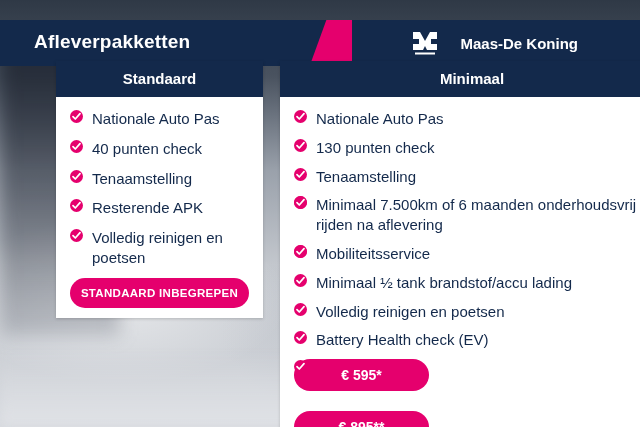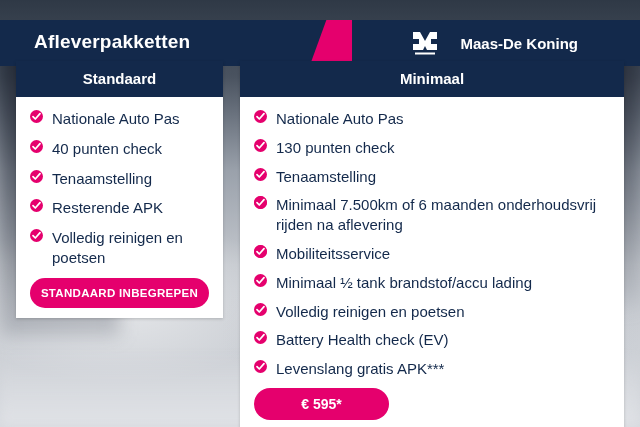--- a/index.html
+++ b/index.html
@@ -118,20 +118,21 @@
     font-size: 15px;
     font-weight: bold;
     white-space: nowrap;
   }
 
   
   .card {
     position: absolute;
     background: #ffffff;
     box-shadow: 0 1px 3px rgba(0,0,0,0.18);
+    margin-left: 40px;
   }
   .card-header {
     background: #13294b;
     color: #ffffff;
     text-align: center;
     font-weight: bold;
     font-size: 15px;
     padding: 9px 0 10px 0;
   }
   .card-body {
@@ -374,21 +375,20 @@
               </svg>
           </span>
           <span>Battery Health check (EV)</span>
         </li>
         <li>
           <span class="check">
             <svg width="9" height="9" viewBox="0 0 9 9" aria-hidden="true">
                 <path d="M1 4.6 L3.3 7 L8 1.6" stroke="#ffffff" stroke-width="1.7" fill="none" stroke-linecap="round" stroke-linejoin="round"></path>
               </svg>
           </span>
-          <span>Levenslang gratis APK***</span>
         </li>
       </ul>
 
       <div class="price-row">
         <button class="price-btn">€ 595*</button>
         <button class="price-btn">€ 895**</button>
       </div>
 
     </div>
   </div>

